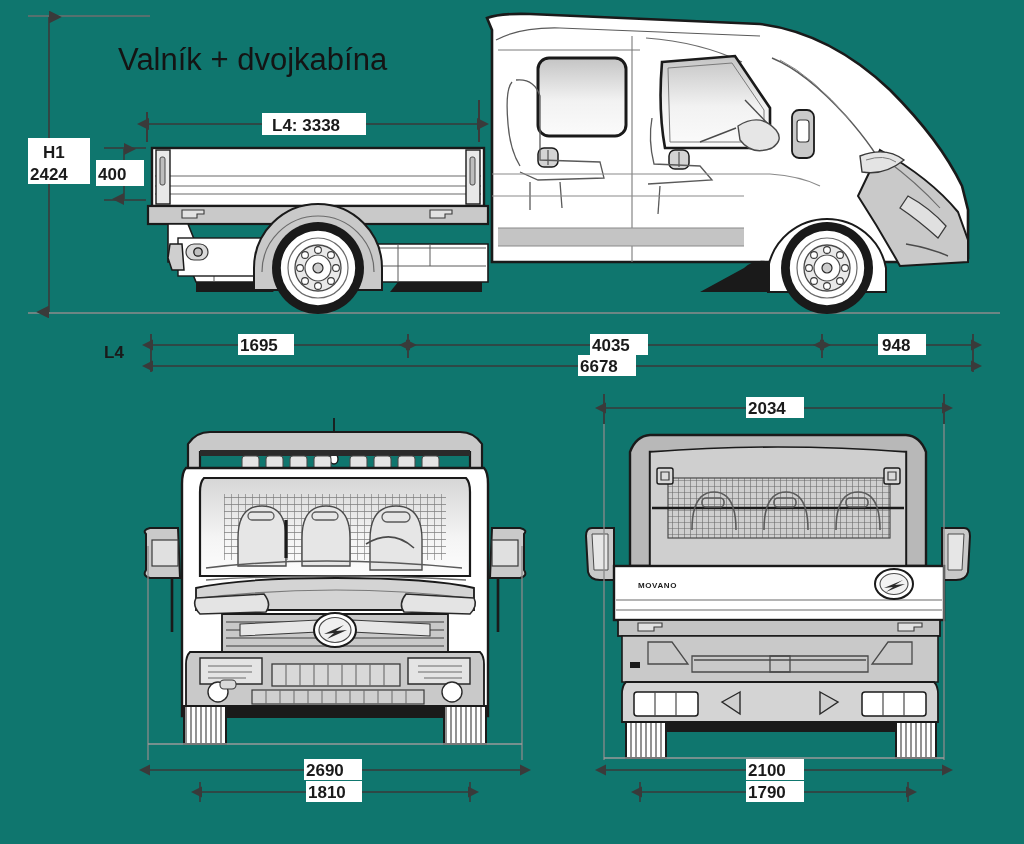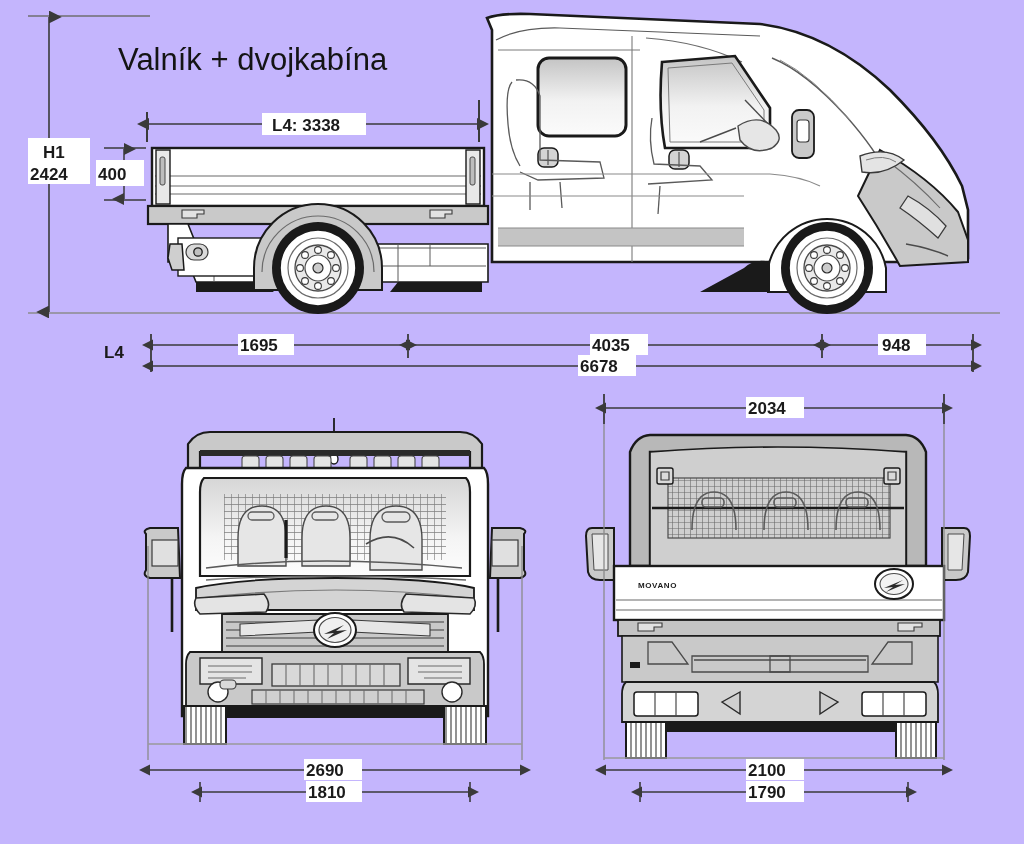--- a/index.html
+++ b/index.html
@@ -1,18 +1,18 @@
 <!DOCTYPE html>
 <html><head>
 <meta charset="utf-8">
 <style>
   html,body{margin:0;padding:0;background:#ffffff;}
   body{width:1024px;height:844px;overflow:hidden;
        font-family:"Liberation Sans","DejaVu Sans",sans-serif;color:#1a1a1a;}
-  #stage{position:relative;width:1024px;height:844px;background:#c4b5fd;}
+  #stage{position:relative;width:1024px;height:844px;background:#0f766e;}
   svg{display:block;}
   .t-title{font-size:31px;font-weight:400;fill:#141414;}
   .t-dimbold{font-size:17px;font-weight:700;fill:#1a1a1a;}
   .t-dim{font-size:17px;font-weight:600;fill:#1a1a1a;}
   .t-badge{font-size:8px;font-weight:700;fill:#1a1a1a;letter-spacing:0.6px;}
   text{font-family:"Liberation Sans","DejaVu Sans",sans-serif;}
 </style>
 </head>
 <body>
 

